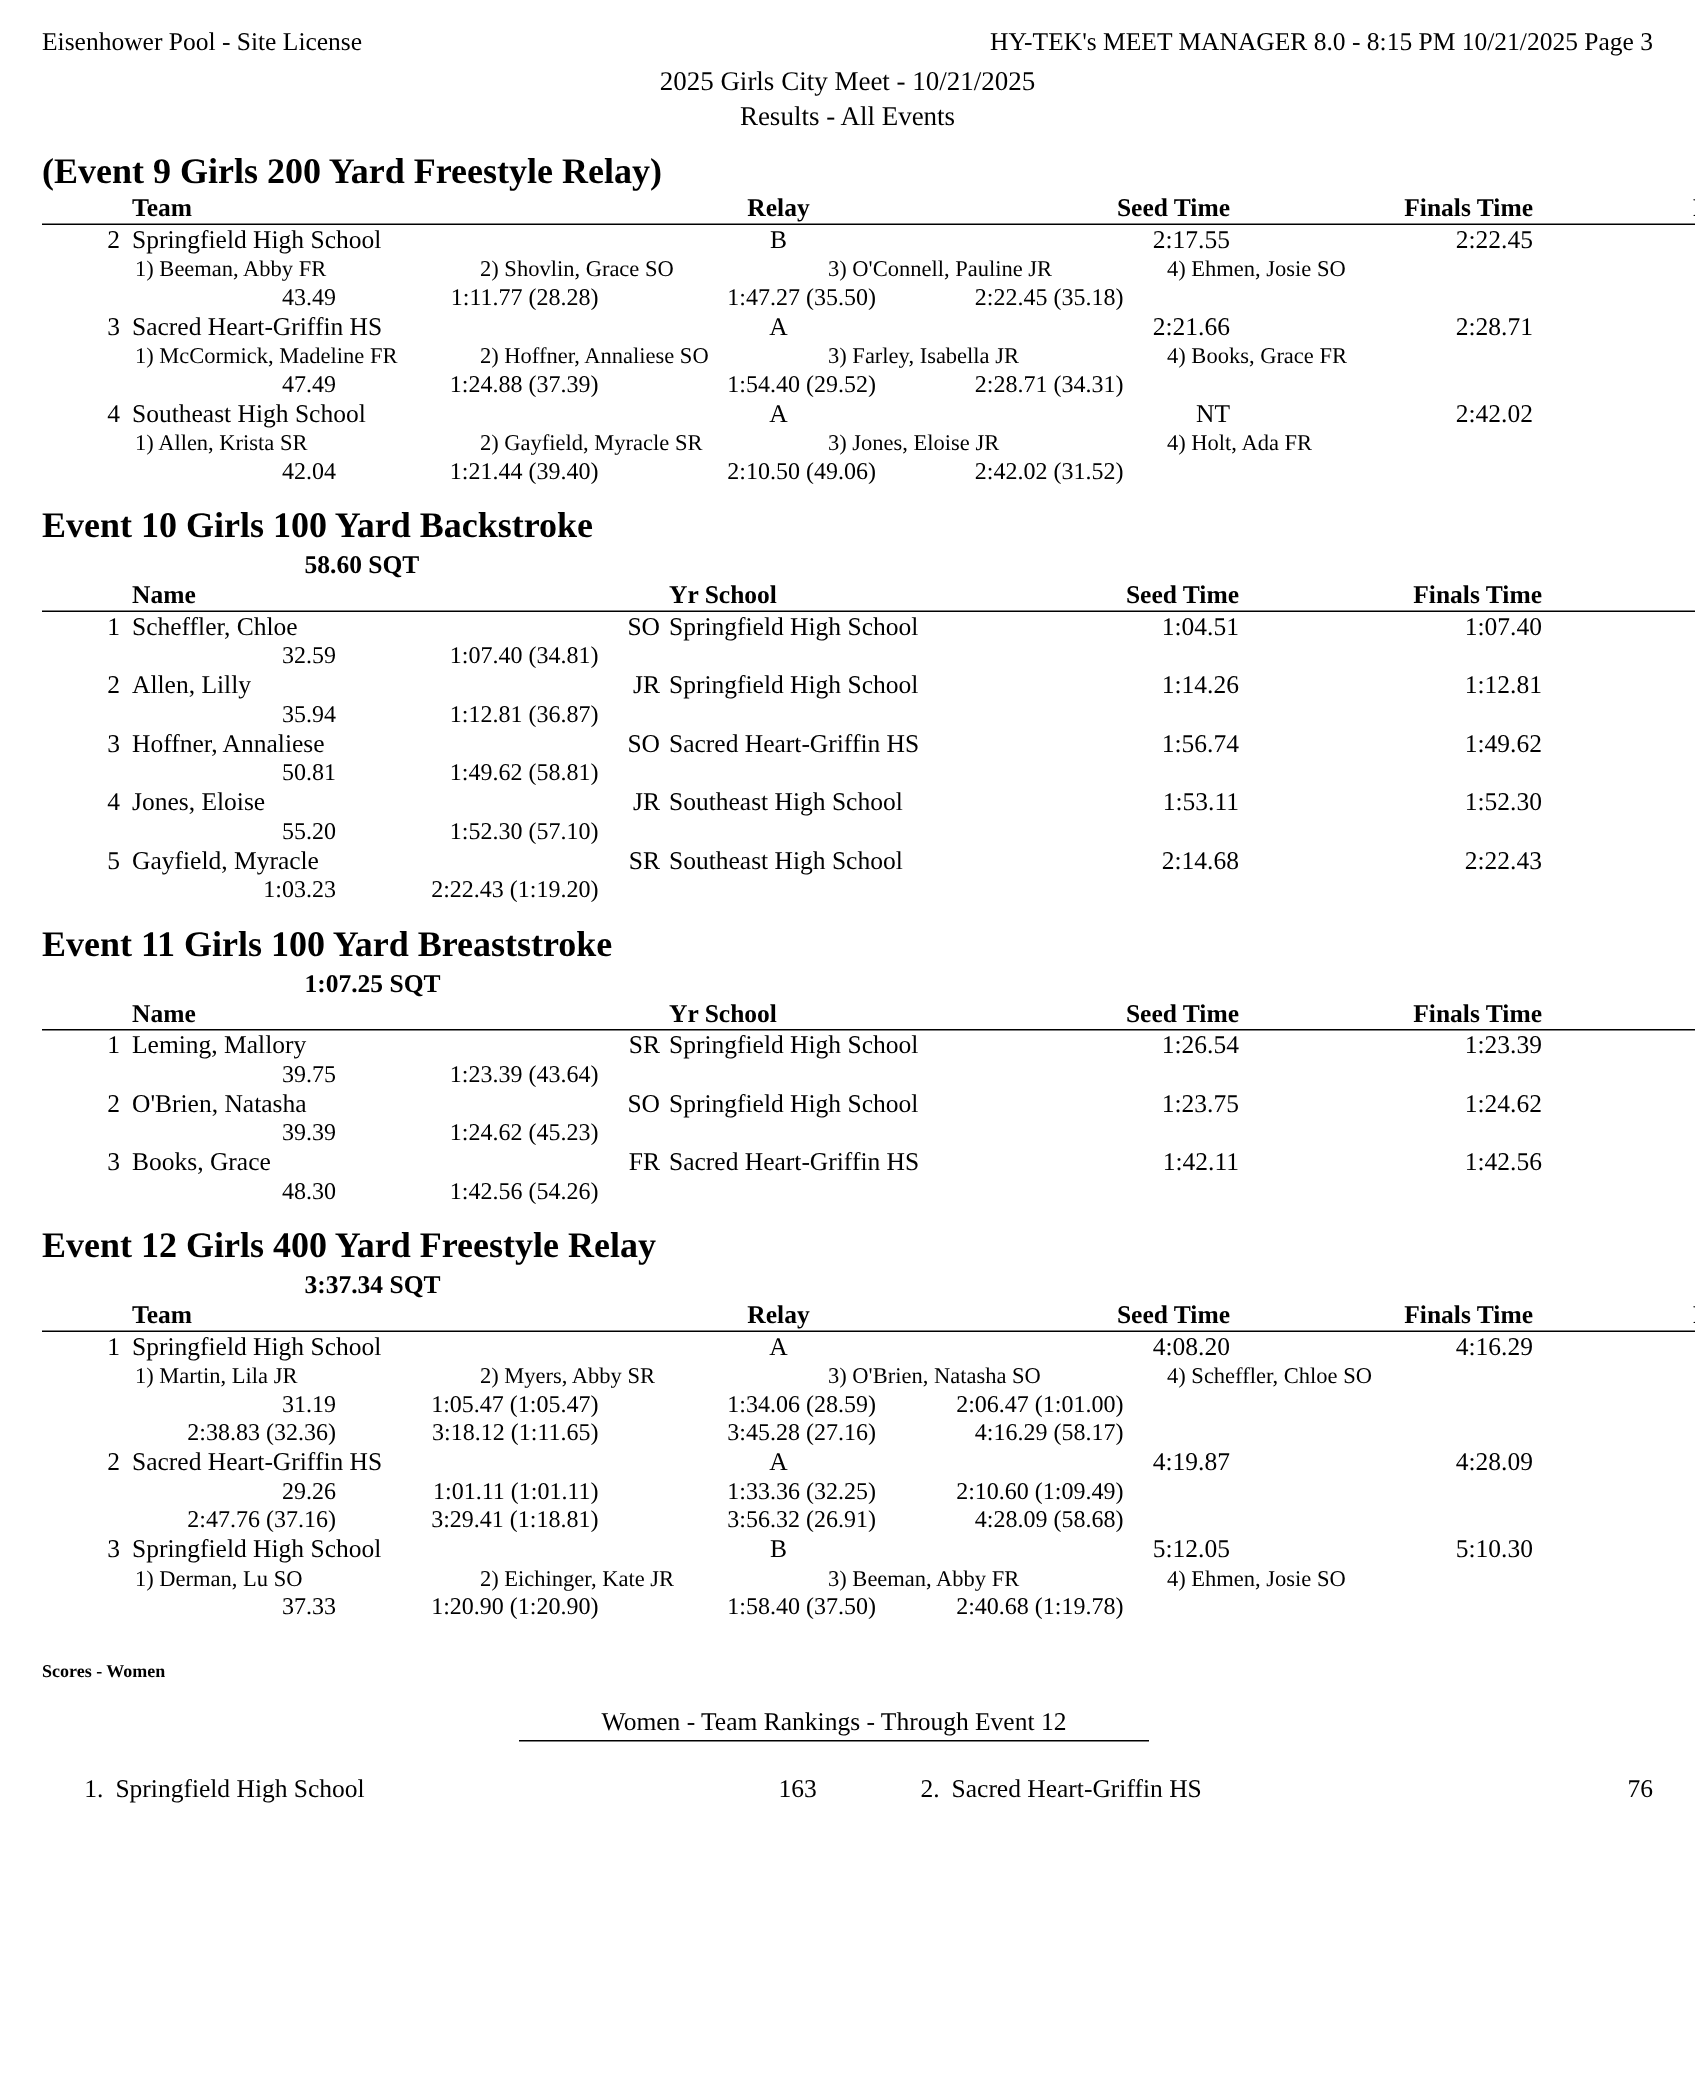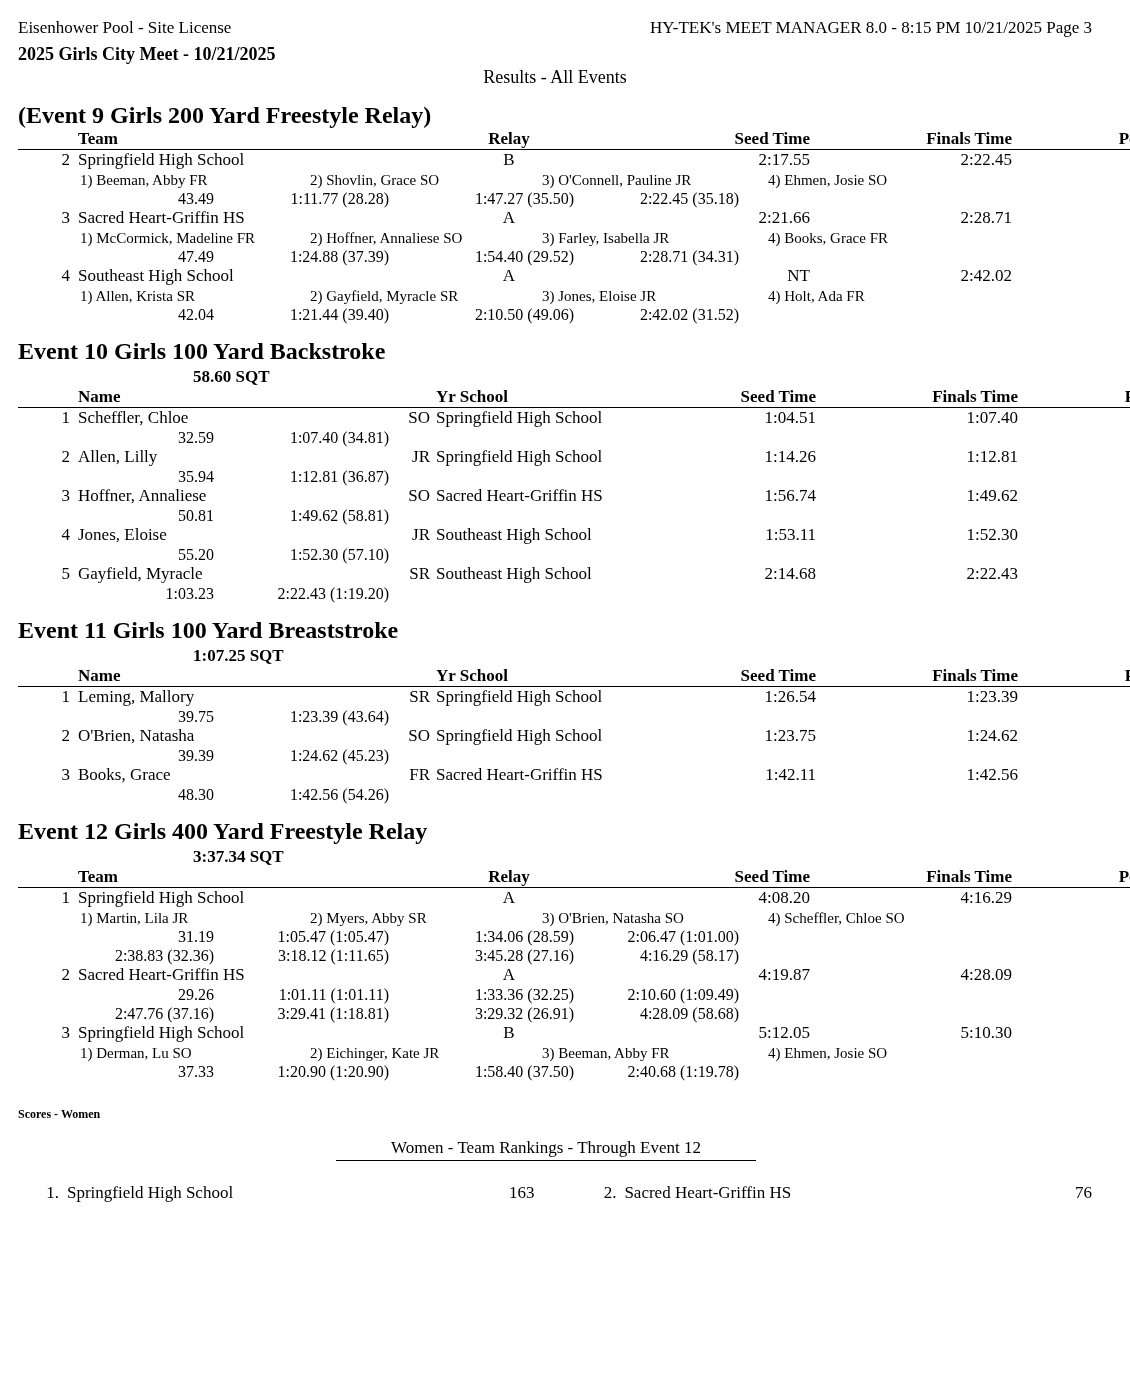--- a/index.html
+++ b/index.html
@@ -16,34 +16,35 @@
   }
   .page {
     position: relative;
     width: 1130px;
     height: 1382px;
     padding: 0;
     box-sizing: border-box;
   }
   .inner {
     position: absolute;
-    left: 18px;
+    left: 28px;
     top: 18px;
     width: 1074px;
   }
   .header-row {
     display: flex;
     justify-content: space-between;
     font-size: 17px;
     font-family: "Liberation Serif", serif;
   }
   .header-left { white-space: nowrap; }
   .header-right { white-space: nowrap; }
   .title {
-    font-weight: bold;
+    text-align: center;
+    font-weight: normal;
     font-size: 18px;
     margin-top: 6px;
   }
   .subtitle {
     text-align: center;
     font-weight: normal;
     font-size: 18px;
     margin-top: 2px;
   }
   .event-title {
@@ -478,21 +479,21 @@
       </table>
     <div class="splits splits-indent">
       <span class="sp1">29.26</span>
       <span class="sp2">1:01.11 (1:01.11)</span>
       <span class="sp3">1:33.36 (32.25)</span>
       <span class="sp4">2:10.60 (1:09.49)</span>
     </div>
     <div class="splits splits-indent2">
       <span class="sp1">2:47.76 (37.16)</span>
       <span class="sp2">3:29.41 (1:18.81)</span>
-      <span class="sp3">3:29.32 (26.91)</span>
+      <span class="sp3">3:56.32 (26.91)</span>
       <span class="sp4">4:28.09 (58.68)</span>
     </div>
 
     <table class="results">
       <tbody>
           <tr class="row-main">
         <td class="r-place">3</td>
         <td class="r-team mainname">Springfield High School</td>
         <td class="r-relay">B</td>
         <td class="r-seed">5:12.05</td>

